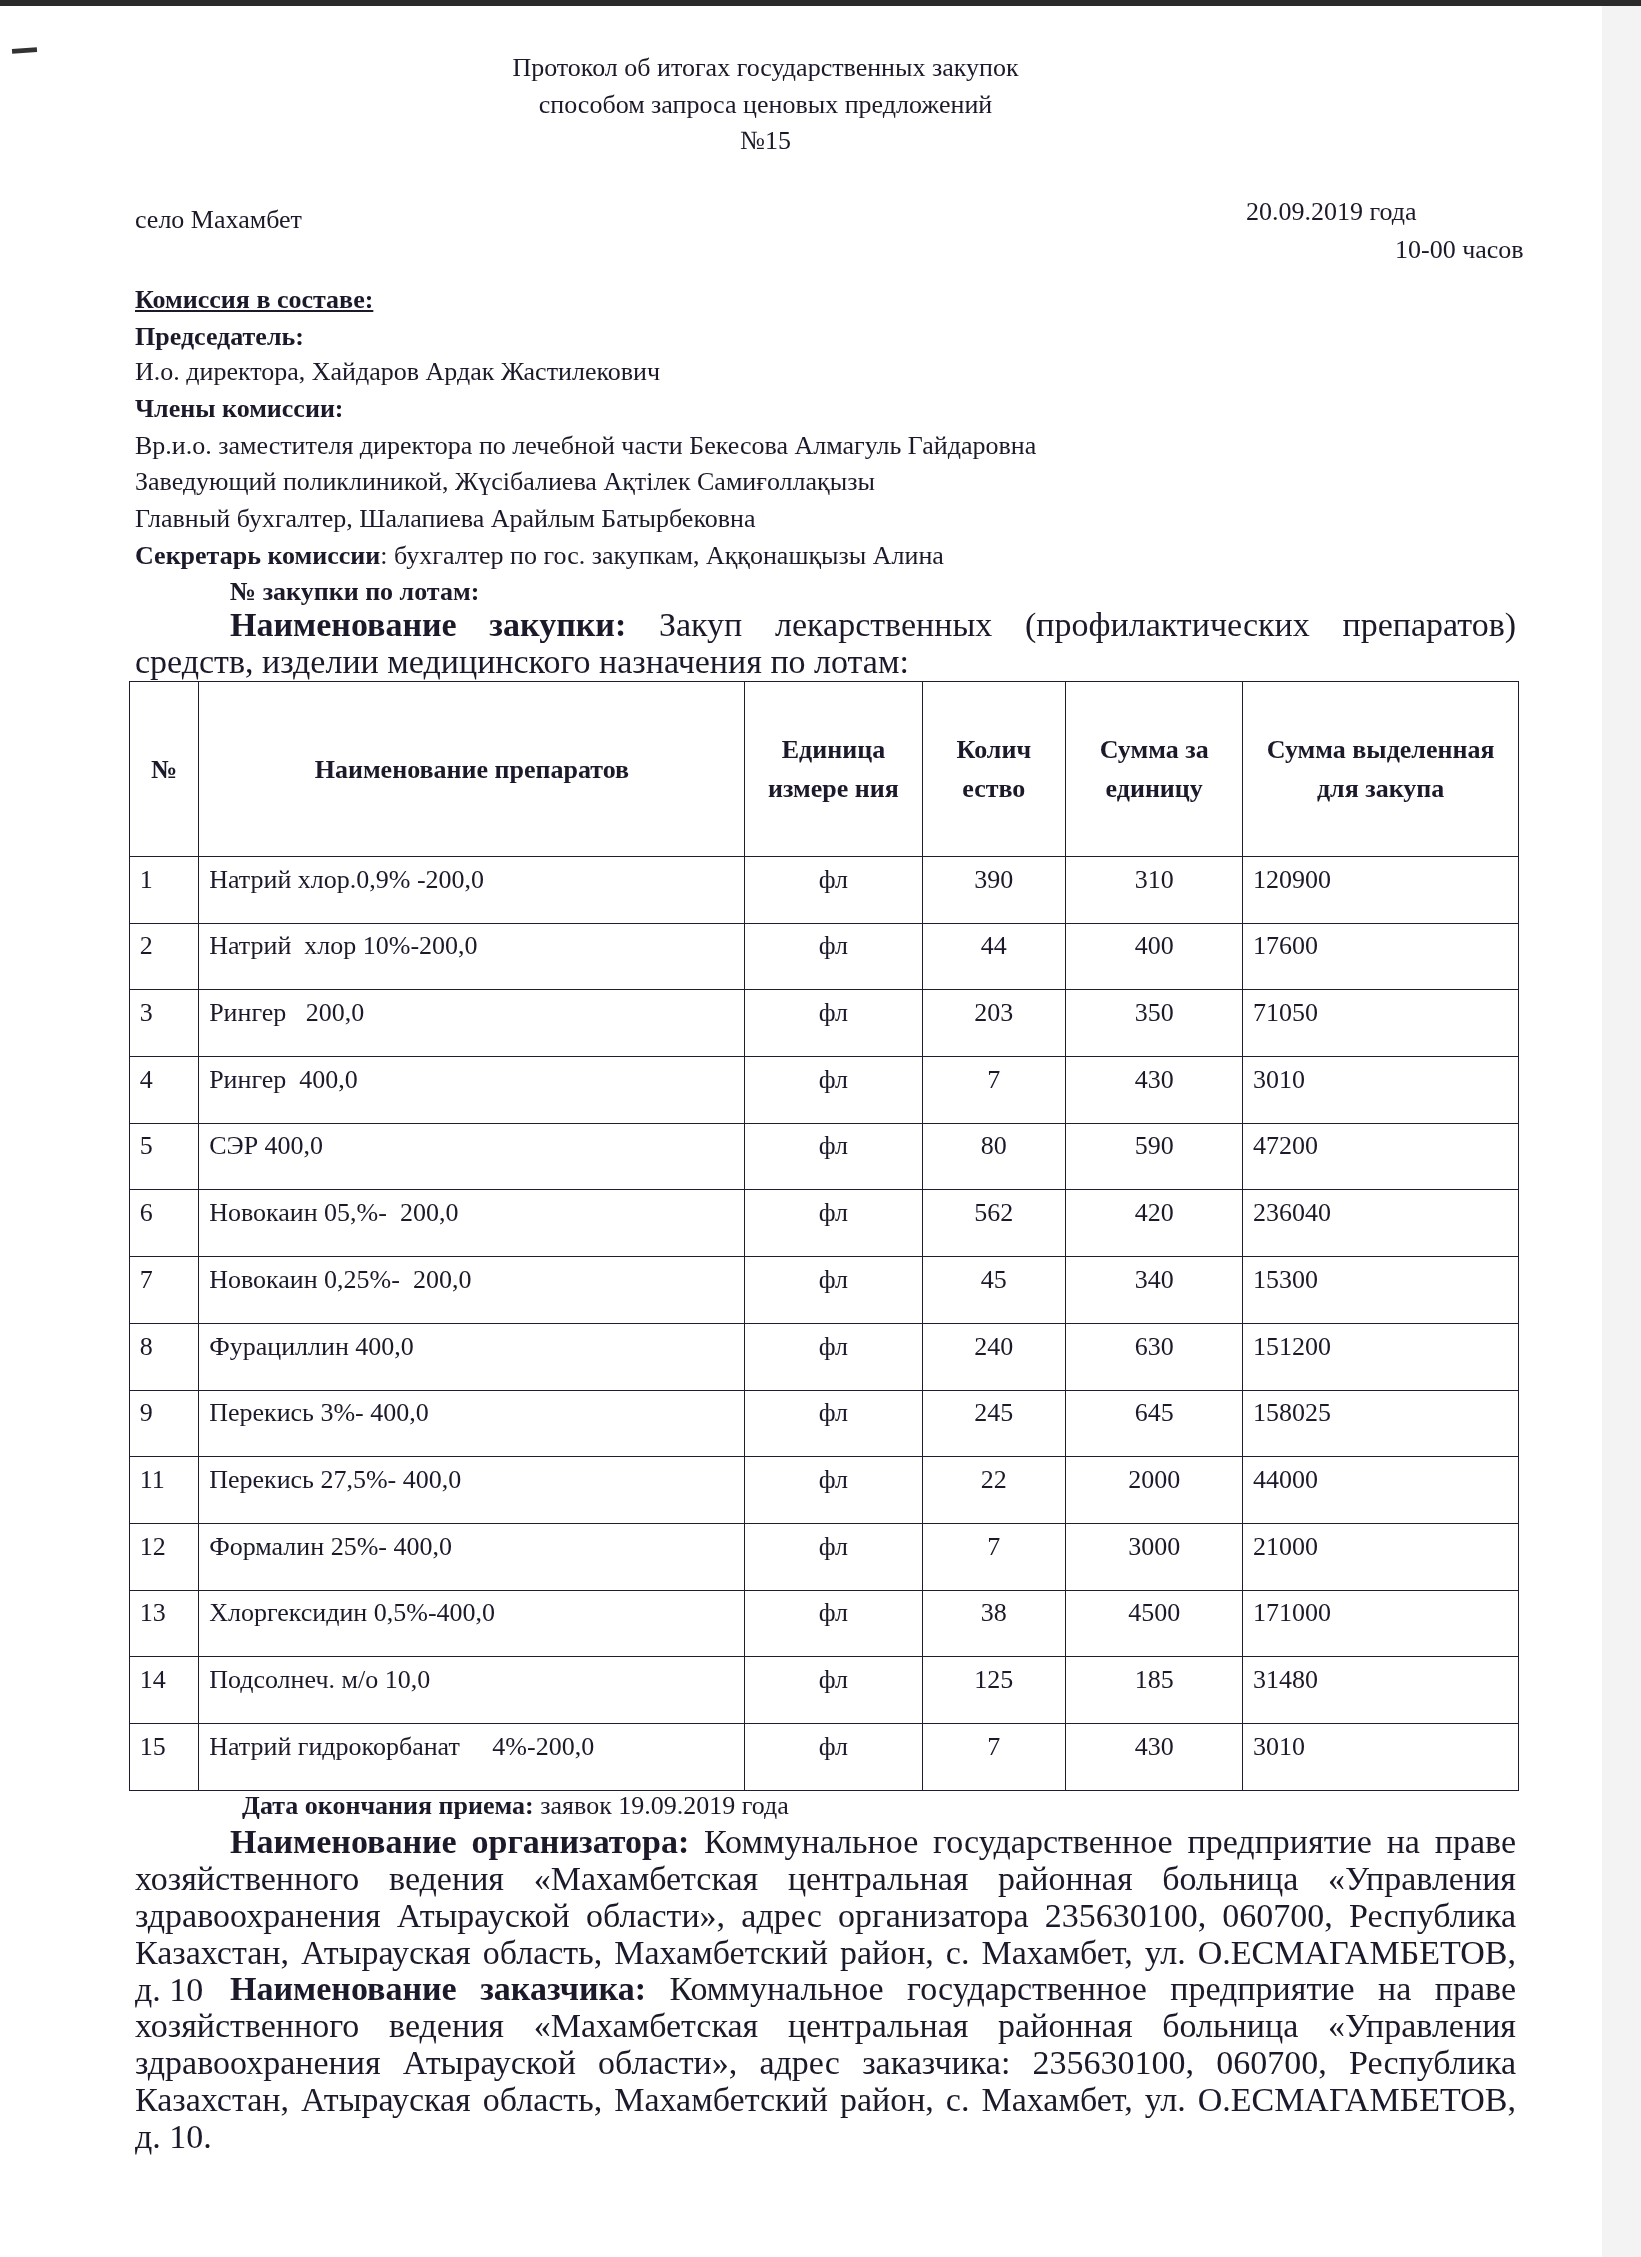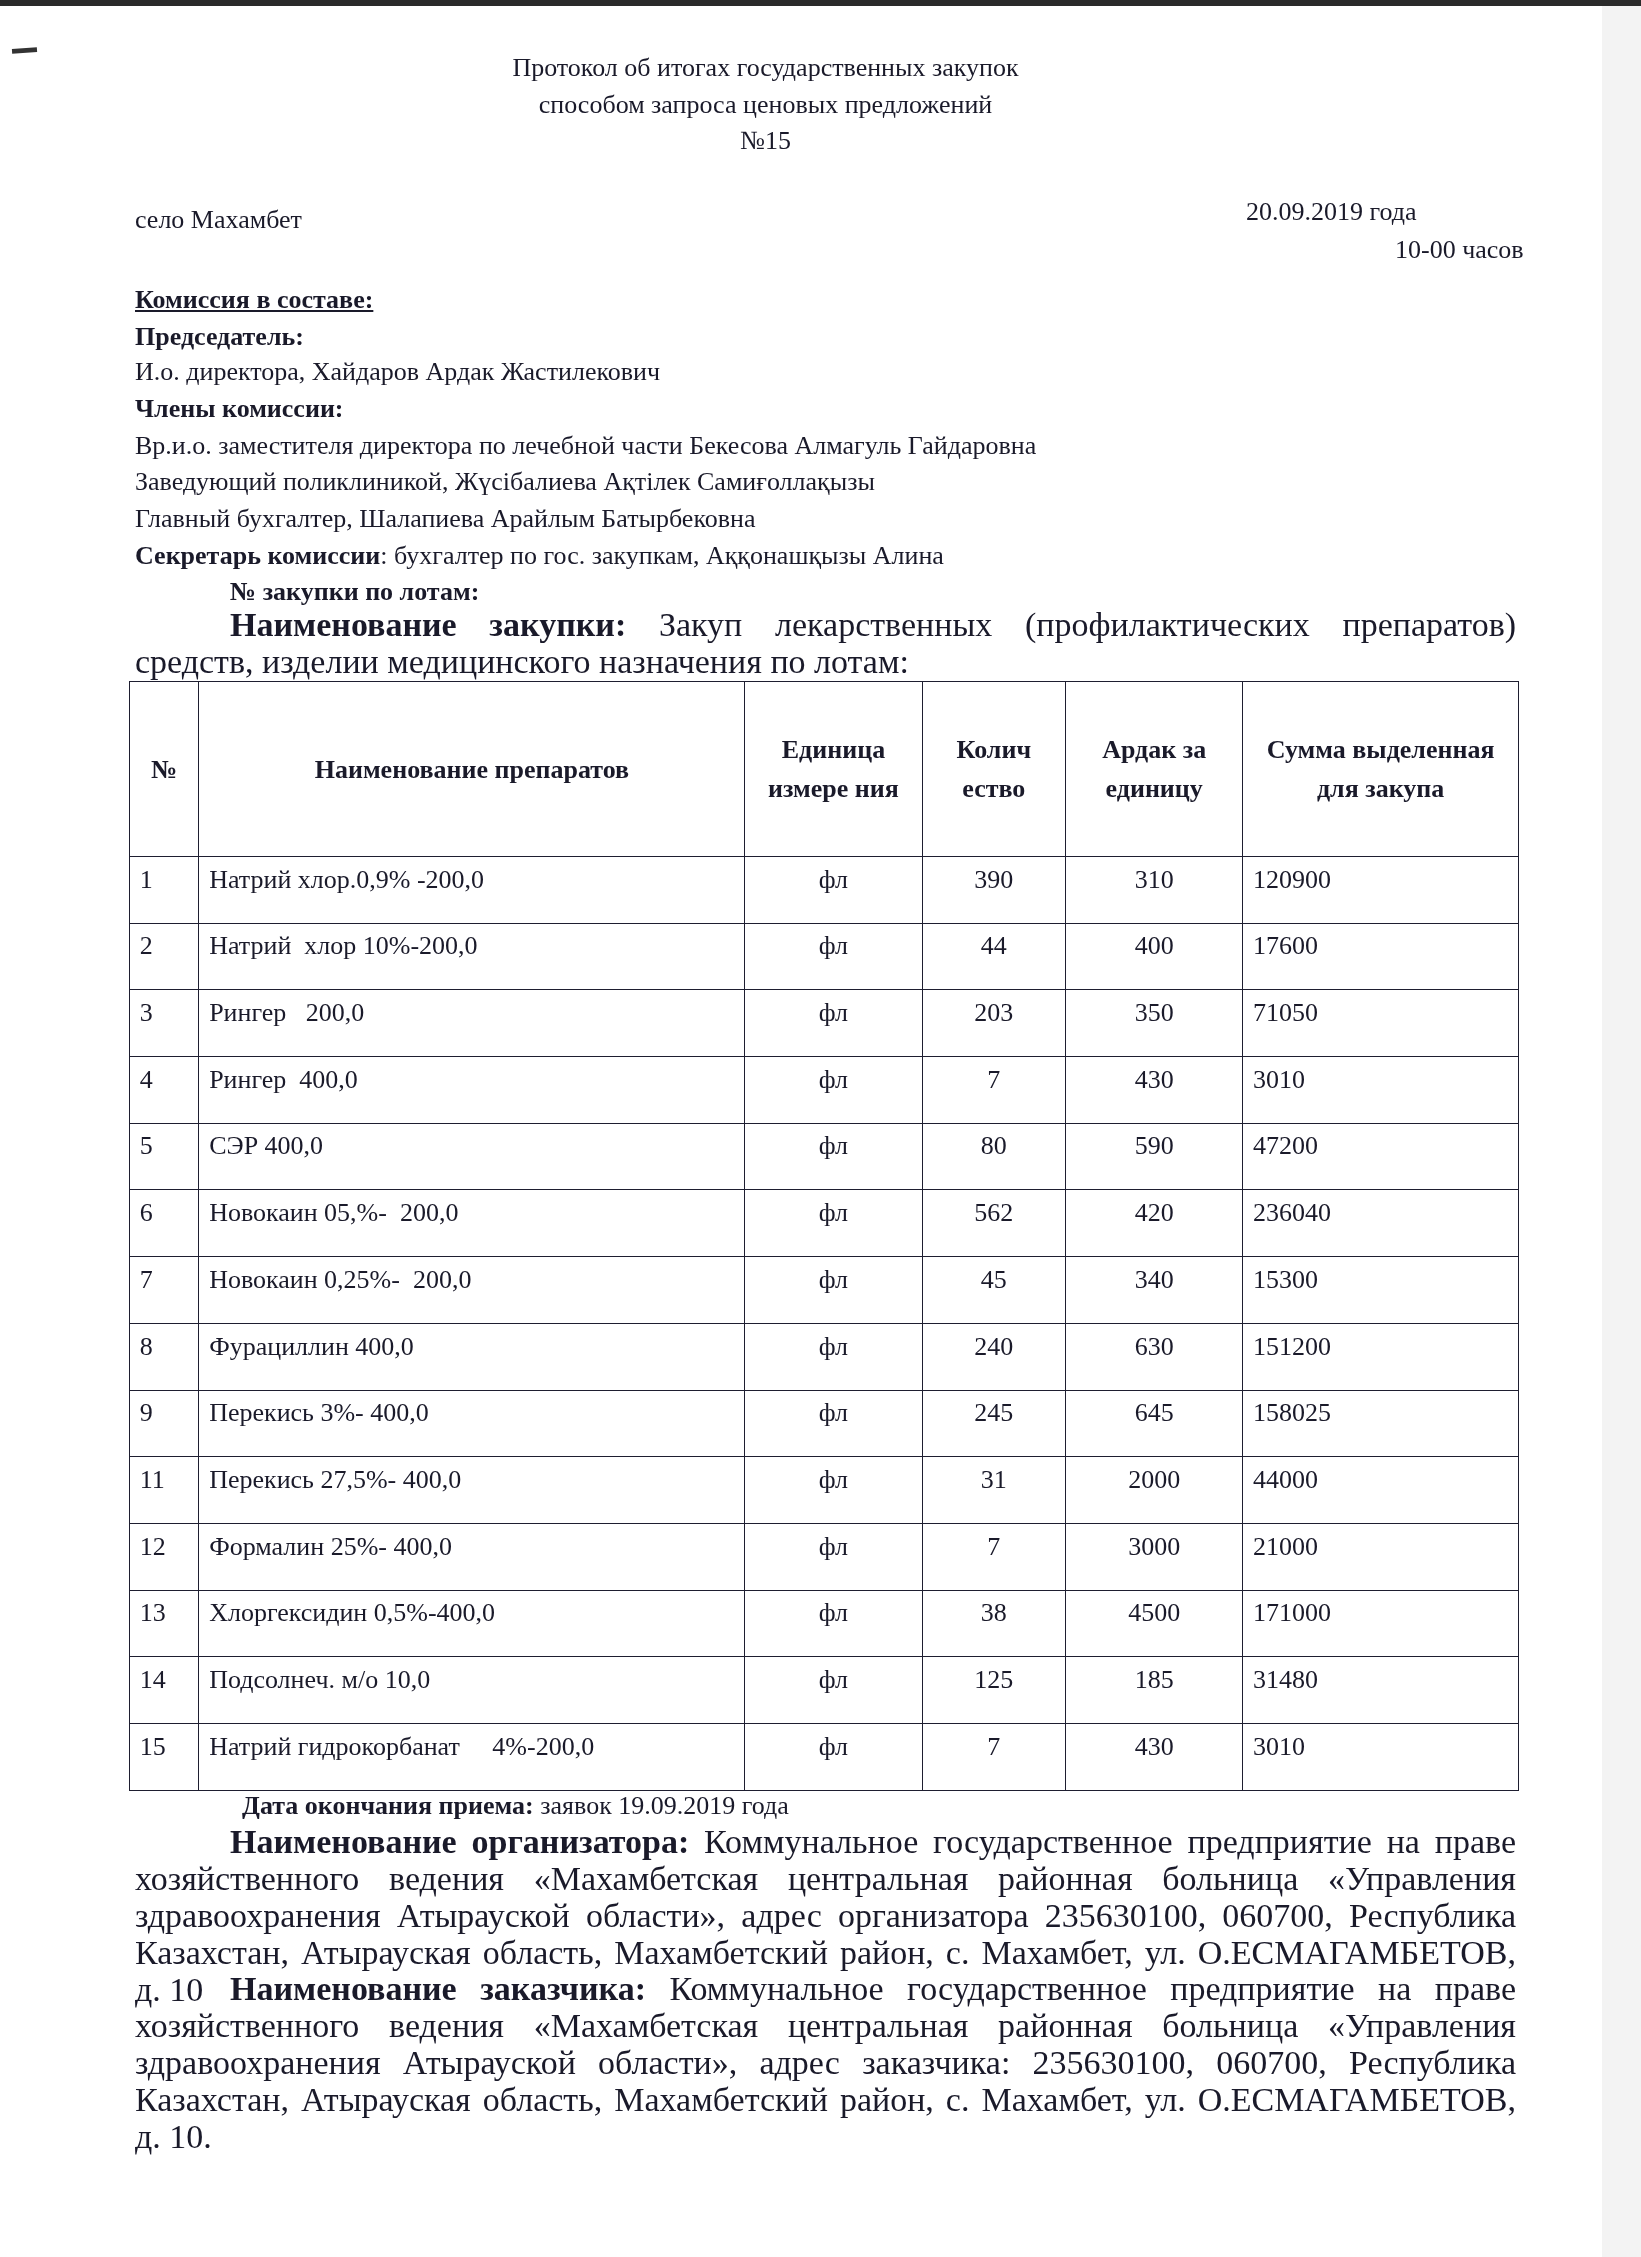--- a/index.html
+++ b/index.html
@@ -60,21 +60,21 @@
 
 <div class="justify" style="top:606px;"><span class="indent"></span><b>Наименование закупки:</b> <span>Закуп лекарственных (профилактических препаратов) средств, изделии медицинского назначения по лотам:</span></div>
 
 <table class="lots">
   <thead>
     <tr>
       <th class="c-no">№</th>
       <th class="c-name">Наименование препаратов</th>
       <th class="c-unit">Единица измере ния</th>
       <th class="c-qty">Колич ество</th>
-      <th class="c-price">Ардак за единицу</th>
+      <th class="c-price">Сумма за единицу</th>
       <th class="c-sum">Сумма выделенная для закупа</th>
     </tr>
   </thead>
   <tbody id="lots-body">
       <tr>
         <td class="c-no">1</td>
         <td class="c-name" style="white-space: pre;">Натрий хлор.0,9% -200,0</td>
         <td class="c-unit">фл</td>
         <td class="c-qty">390</td>
         <td class="c-price">310</td>
@@ -141,21 +141,21 @@
         <td class="c-name" style="white-space: pre;">Перекись 3%- 400,0</td>
         <td class="c-unit">фл</td>
         <td class="c-qty">245</td>
         <td class="c-price">645</td>
         <td class="c-sum">158025</td>
       </tr>
       <tr>
         <td class="c-no">11</td>
         <td class="c-name" style="white-space: pre;">Перекись 27,5%- 400,0</td>
         <td class="c-unit">фл</td>
-        <td class="c-qty">31</td>
+        <td class="c-qty">22</td>
         <td class="c-price">2000</td>
         <td class="c-sum">44000</td>
       </tr>
       <tr>
         <td class="c-no">12</td>
         <td class="c-name" style="white-space: pre;">Формалин 25%- 400,0</td>
         <td class="c-unit">фл</td>
         <td class="c-qty">7</td>
         <td class="c-price">3000</td>
         <td class="c-sum">21000</td>

